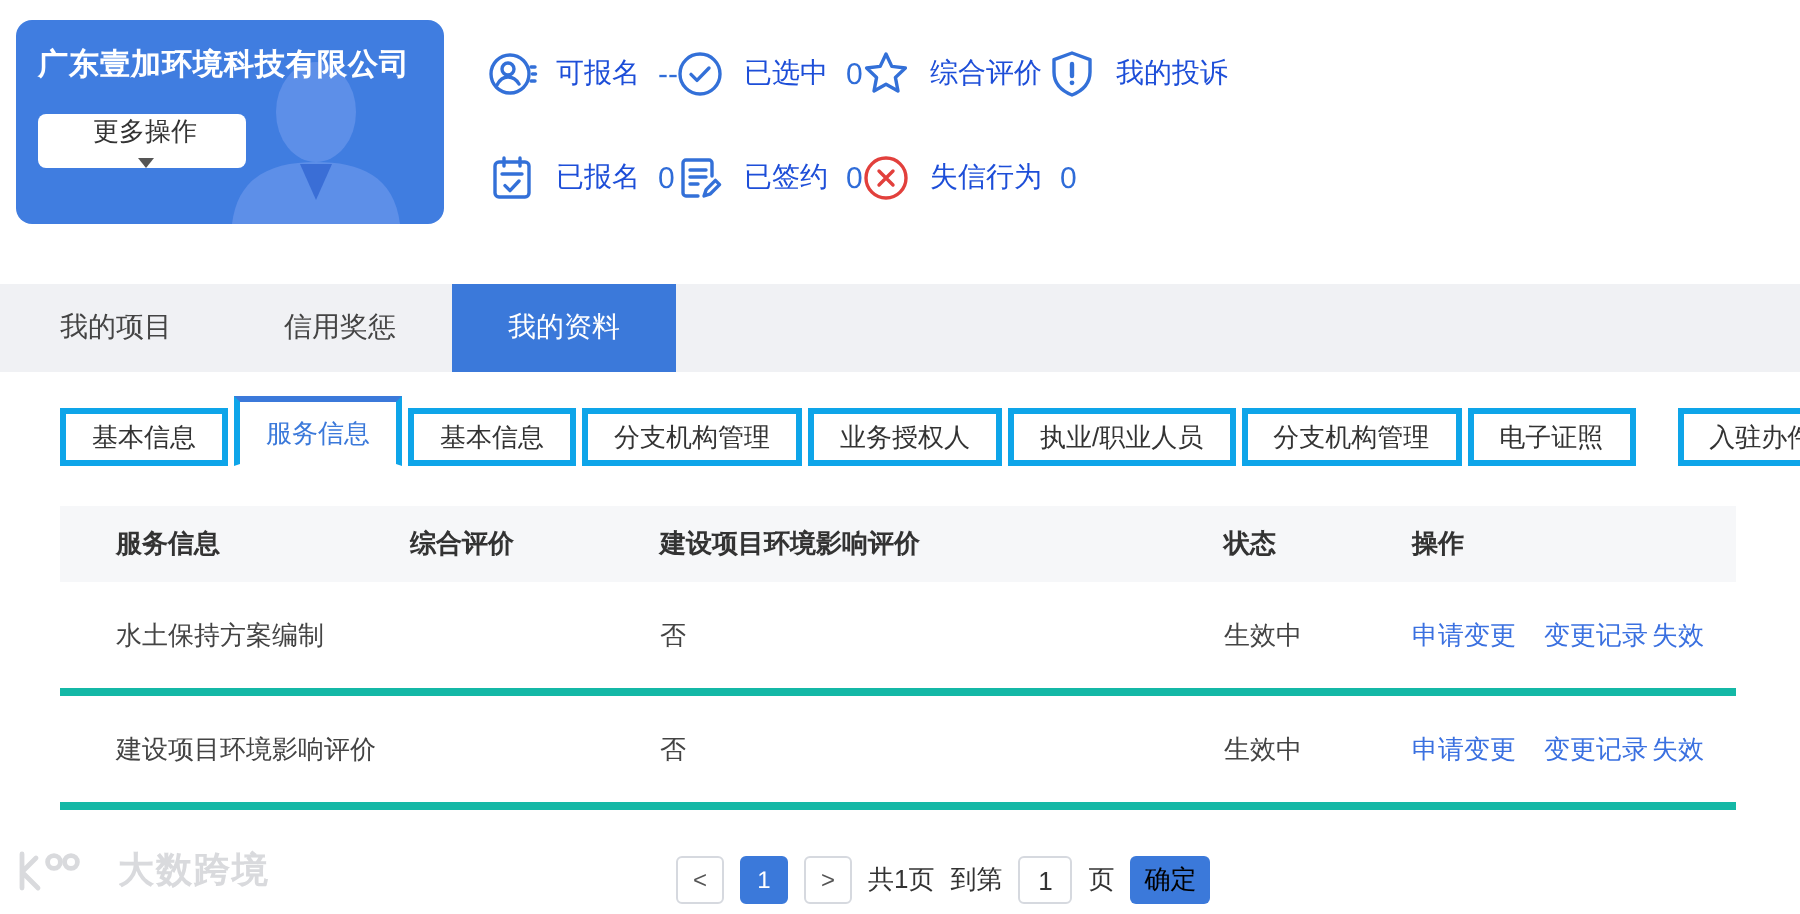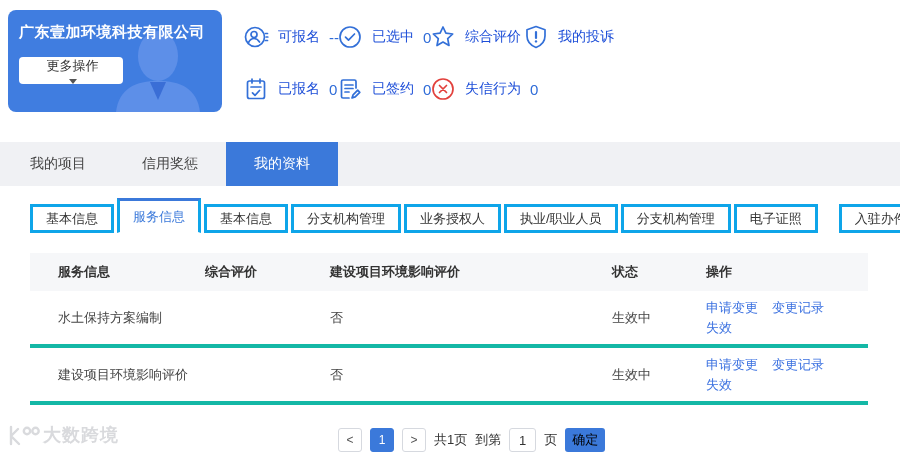--- a/index.html
+++ b/index.html
@@ -66,21 +66,21 @@
   
   .data-table{ position:absolute; top:253px; left:30px; width:838px; }
   .t-head, .t-row{
     display:grid; grid-template-columns:175px 125px 282px 94px 1fr; align-items:center;
   }
   .t-head{
     background:#f6f7f9; height:38px; font-size:13px; font-weight:bold; color:#333;
   }
   .t-row{ min-height:57px; font-size:13px; color:#444; border-bottom:4px solid #14b8a6; }
   .cell:first-child{ padding-left:28px; }
-  .actions{ display:flex; flex-direction:column; gap:2px; }
+  .actions{ display:flex; gap:2px; }
   .actions .line1{ display:flex; gap:14px; }
   .link{ color:#3a70e0; cursor:pointer; }
 
   
   .pagination{
     position:absolute; top:428px; left:338px; display:flex; align-items:center; gap:8px;
     font-size:13px; color:#333;
   }
   .pg-btn{
     width:24px; height:24px; border:1px solid #d6d9df; border-radius:3px; background:#fff;
@@ -94,21 +94,21 @@
     font-family:"Liberation Sans", sans-serif;
   }
   .pg-confirm{
     height:24px; padding:0 7px; background:#3b79da; color:#000000; border:none;
     border-radius:3px; font-size:13px; cursor:pointer;
     font-family:"Liberation Sans", sans-serif;
   }
 
   
   .watermark{
-    position:absolute; left:6px; top:423px; display:flex; align-items:center; gap:3px;
+    position:absolute; left:6px; top:423px; display:flex; align-items:center; gap:19px;
     color:#d9dadd; font-weight:bold; font-size:18px; letter-spacing:1px;
   }
 </style>
 </head>
 <body>
 
 <div class="screen">
 
   <div class="company-card">
     <div class="company-name">广东壹加环境科技有限公司</div>

